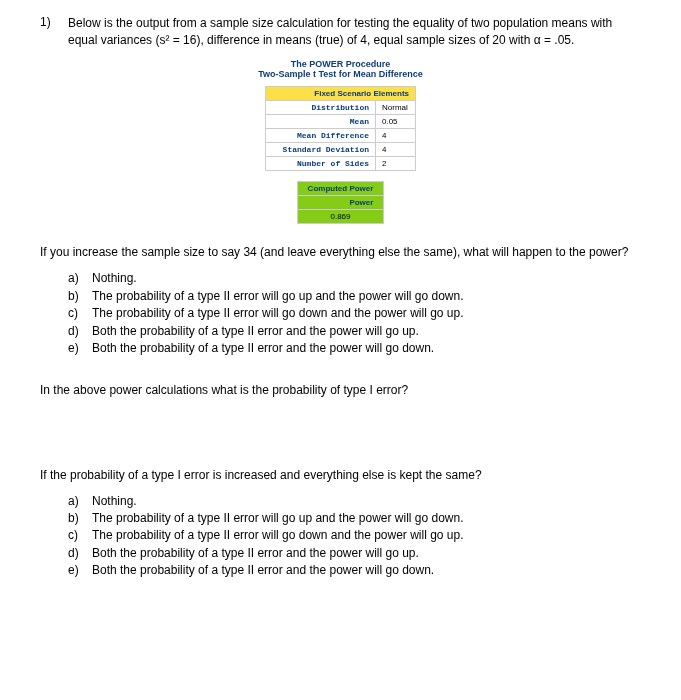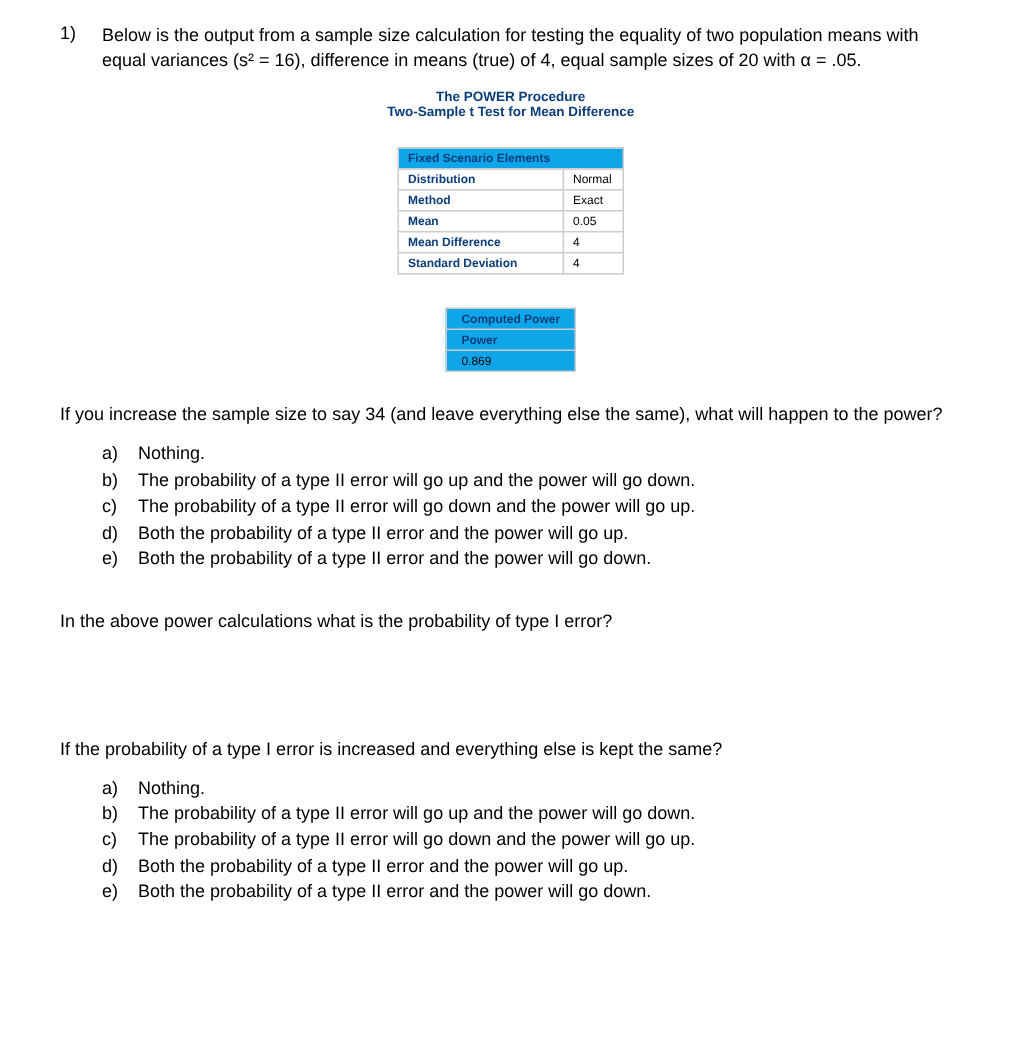--- a/index.html
+++ b/index.html
@@ -28,79 +28,80 @@
     }
     .question-text {
       line-height: 1.4;
     }
     .power-output {
       display: flex;
       flex-direction: column;
       align-items: center;
       margin-top: 10px;
       margin-bottom: 20px;
-      gap: 12px;
     }
     .power-title {
       font-size: 9px;
       font-weight: bold;
       color: #0a3d7a;
       text-align: center;
       line-height: 1.2;
       margin-bottom: 6px;
     }
     table.scenario {
       border-collapse: collapse;
       font-size: 8px;
     }
     table.scenario th, table.scenario td {
       border: 1px solid #ccc;
       padding: 2px 6px;
       background: #fff;
     }
     table.scenario th.header {
-      background: #0ea5e9;
-      color: #0a3d7a;
-      font-weight: bold;
-      text-align: left;
+      background: #fde047;
+      color: #0a3d7a;
+      font-weight: bold;
+      text-align: right;
       font-size: 8px;
     }
     table.scenario td.label {
       color: #0a3d7a;
       font-weight: bold;
-      text-align: left;
+      text-align: right;
       width: 110px;
+      font-family: Liberation Mono, monospace;
     }
     table.scenario td.value {
       text-align: left;
       width: 40px;
       margin-top: 16px;
     }
     table.computed {
       border-collapse: collapse;
       font-size: 8px;
       margin-top: 10px;
     }
     table.computed th, table.computed td {
       border: 1px solid #ccc;
       padding: 2px 10px;
-      background: #0ea5e9;
+      background: #84cc16;
     }
     table.computed th.header {
       color: #0a3d7a;
       font-weight: bold;
       text-align: center;
     }
     table.computed td.label {
       color: #0a3d7a;
       font-weight: bold;
+      text-align: right;
       margin-top: 48px;
     }
     table.computed td.value {
-      text-align: left;
+      text-align: center;
     }
     .paragraph {
       margin-top: 14px;
       margin-bottom: 10px;
       line-height: 1.35;
     }
     .options {
       margin-left: 28px;
       margin-bottom: 25px;
     }
@@ -135,34 +136,34 @@
   <table class="scenario">
     <tbody>
         <tr>
           <th class="header" colspan="2">Fixed Scenario Elements</th>
         </tr>
     <tr>
           <td class="label">Distribution</td>
           <td class="value">Normal</td>
         </tr>
     <tr>
-          <td class="label">Method</td>
-          <td class="value">Exact</td>
-        </tr>
-    <tr>
           <td class="label">Mean</td>
           <td class="value">0.05</td>
         </tr>
     <tr>
           <td class="label">Mean Difference</td>
           <td class="value">4</td>
         </tr>
     <tr>
           <td class="label">Standard Deviation</td>
           <td class="value">4</td>
+        </tr>
+    <tr>
+          <td class="label">Number of Sides</td>
+          <td class="value">2</td>
         </tr>
   </tbody>
     </table>
 
   <table class="computed">
     <tbody>
         <tr>
           <th class="header">Computed Power</th>
         </tr>
     <tr>

